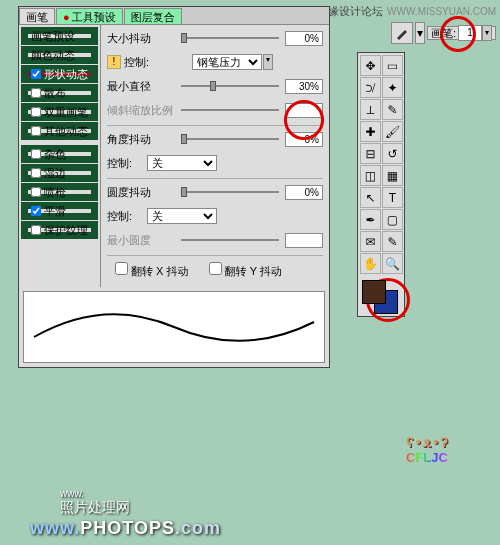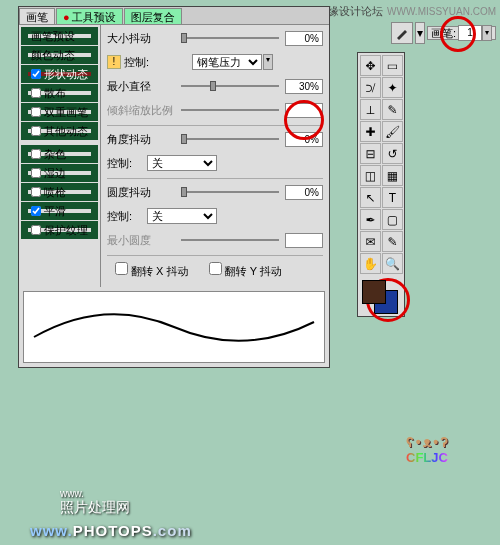--- a/index.html
+++ b/index.html
@@ -50,21 +50,21 @@
 .swatch-bg { position: absolute; width: 24px; height: 24px; background: #1a3a9a; border: 1px solid #000; left: 14px; top: 12px; }
 
 .circle-red { position: absolute; border: 3px solid #d00; border-radius: 50%; pointer-events: none; }
 
 .watermark-logo { position: absolute; right: 50px; bottom: 80px; font-size: 14px; font-weight: bold; }
 .watermark-logo .line1 { color: #c96; text-shadow: 1px 1px #533; letter-spacing: 2px; }
 .watermark-logo .line2 { background: linear-gradient(90deg,#f44,#4f4,#44f,#f4f); -webkit-background-clip: text; color: transparent; font-size: 13px; }
 
 .bottom-text { position: absolute; left: 60px; bottom: 28px; color: #fff; font-size: 14px; text-shadow: 1px 1px 2px #000; }
 .bottom-text .small { font-size: 10px; display: block; }
-.bottom-photops { position: absolute; left: 30px; bottom: 6px; color: #fff; font-size: 15px; font-weight: bold; font-family: Arial; text-shadow: 1px 1px 3px #000; letter-spacing: 1px; }
+.bottom-photops { position: absolute; left: 30px; bottom: 6px; color: #fff; font-size: 18px; font-weight: bold; font-family: Arial; text-shadow: 1px 1px 3px #000; letter-spacing: 1px; }
 .bottom-photops .w { color: #9cf; }
 .bottom-photops .d { color: #cde; }
 </style>
 </head>
 <body>
 
 <div class="top-bar">
   <span class="top-text">思缘设计论坛</span>
   <span class="top-url">WWW.MISSYUAN.COM</span>
 </div>

